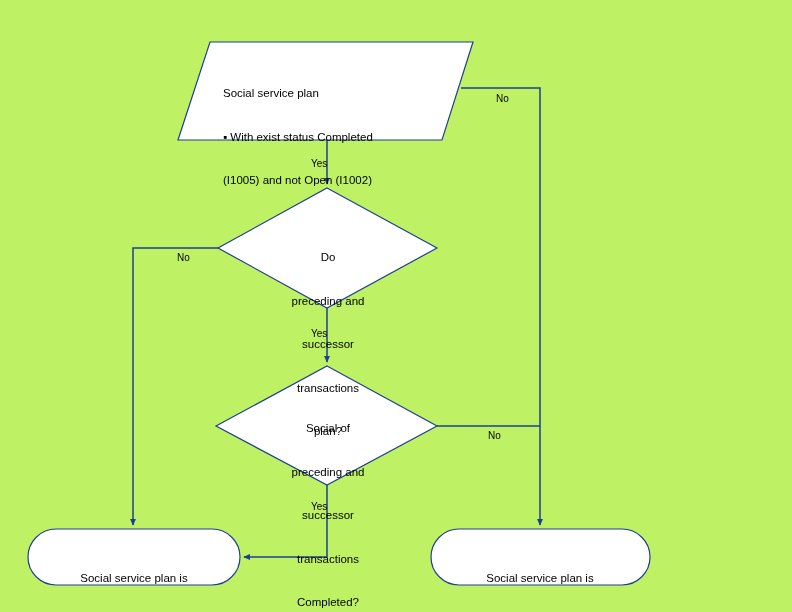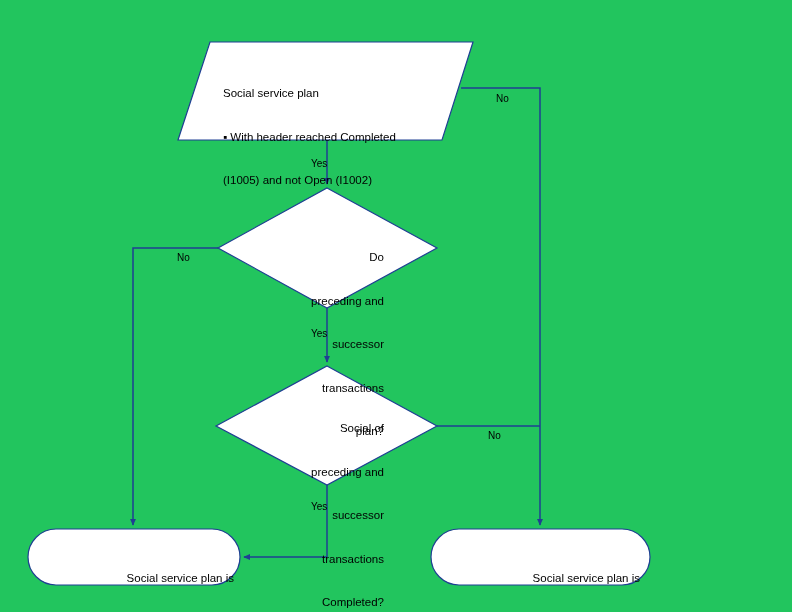--- a/index.html
+++ b/index.html
@@ -7,21 +7,21 @@
     padding: 0;
     background: #ffffff;
   }
   body {
     font-family: "Liberation Sans", sans-serif;
   }
   #canvas {
     position: relative;
     width: 792px;
     height: 612px;
-    background: #22c55e;
+    background: #bef264;
     overflow: hidden;
   }
   svg.flow {
     position: absolute;
     left: 0;
     top: 0;
     width: 792px;
     height: 612px;
   }
   .node-text {
@@ -35,21 +35,21 @@
   .edge-label {
     position: absolute;
     font-family: "Liberation Sans", sans-serif;
     font-size: 10px;
     color: #000000;
     white-space: pre;
     padding-left: 11px;
   }
   .ital { }
   .bullet-line { text-indent: 0; }
-  .centered { text-align: right; }
+  .centered { text-align: center; }
 </style>
 </head>
 <body>
 
 <div id="canvas">
 
   <svg class="flow" viewBox="0 0 792 612" xmlns="http://www.w3.org/2000/svg">
     <defs>
       <marker id="arrow" markerWidth="8" markerHeight="8" refX="6.2" refY="3" orient="auto" markerUnits="userSpaceOnUse">
         <path d="M0,0 L7,3 L0,6 z" fill="#1f3f93"></path>
@@ -74,21 +74,21 @@
 
     <path d="M327,308 L327,362" fill="none" stroke="#1f3f93" stroke-width="1.5" marker-end="url(#arrow)"></path>
 
     <path d="M437,426 L540,426" fill="none" stroke="#1f3f93" stroke-width="1.5"></path>
 
     <path d="M327,485 L327,557 L244,557" fill="none" stroke="#1f3f93" stroke-width="1.5" marker-end="url(#arrow)"></path>
   </svg>
 
   <div class="node-text" style="left:223px; top:57px; width:240px;">
     <div>Social service plan</div>
-    <div class="bullet-line"><span>▪ With header reached </span><span class="ital">Completed</span></div>
+    <div class="bullet-line"><span>▪ With exist status </span><span class="ital">Completed</span></div>
     <div><span>(I1005) and not </span><span class="ital">Open</span><span> (I1002)</span></div>
   </div>
 
   <div class="node-text centered" style="left:272px; top:221px; width:112px;">
     <div>Do</div>
     <div>preceding and</div>
     <div>successor</div>
     <div>transactions</div>
     <div>plan?</div>
   </div>

